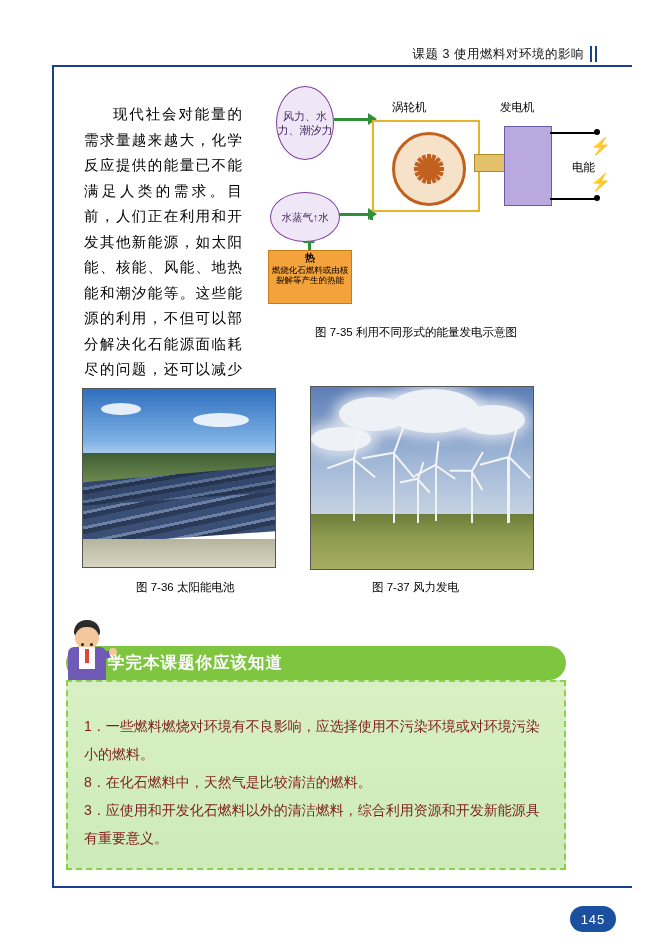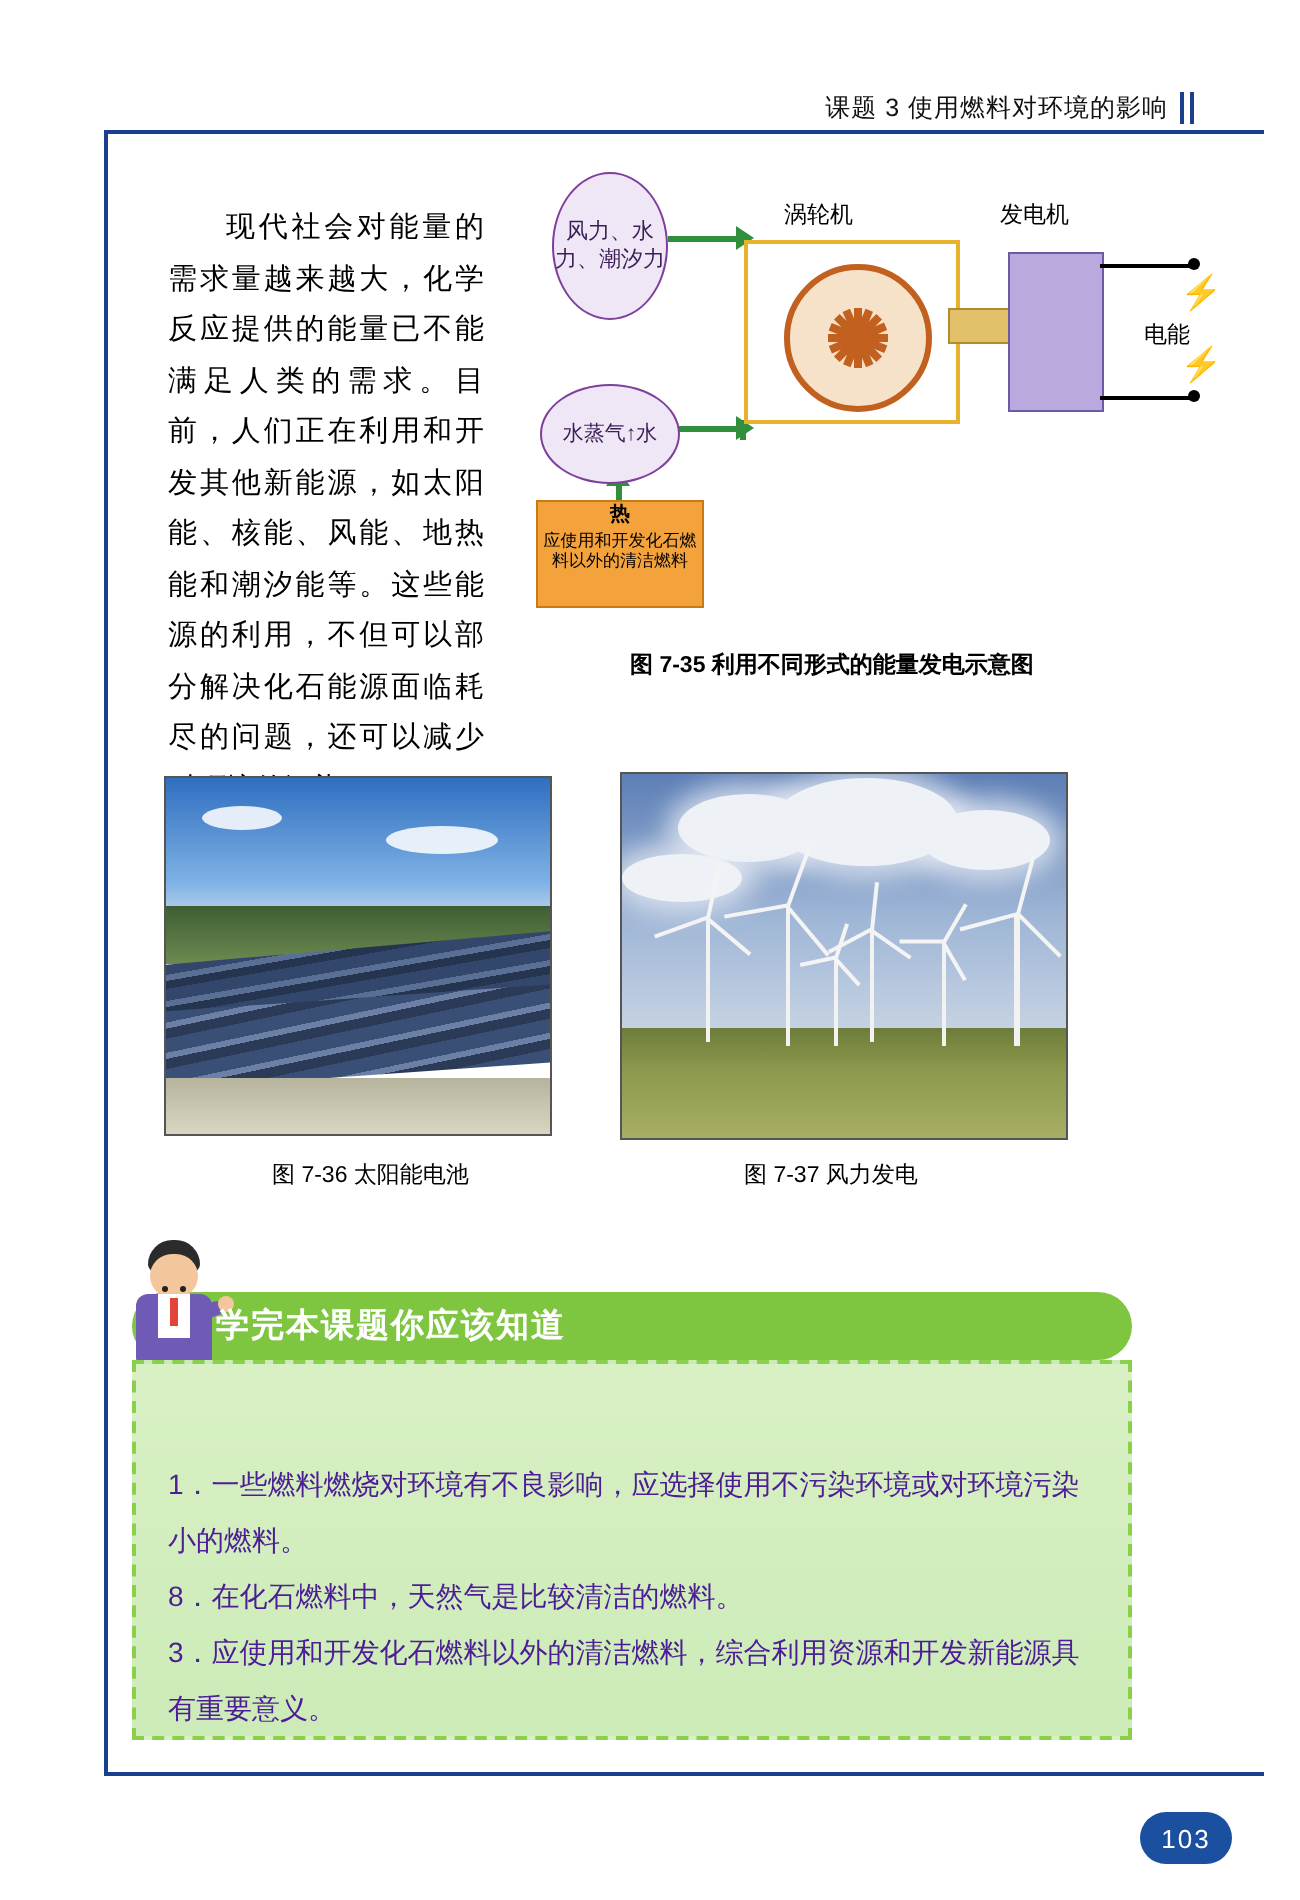--- a/index.html
+++ b/index.html
@@ -108,21 +108,20 @@
   }
   .cap {
     position: absolute;
     font-size: 11.5px;
     color: #000;
     white-space: nowrap;
   }
   .cap35 {
     top: 325px;
     left: 315px;
-    font-weight: bold;
   }
 
   .ellipse {
     position: absolute;
     border: 1.4px solid #7e3f9d;
     background: #efe7f6;
     border-radius: 50%;
     display: flex;
     align-items: center;
     justify-content: center;
@@ -368,22 +367,21 @@
     background: linear-gradient(#d9f0c4, #ccebb8);
     border: 2px dashed #8ad04a;
     box-sizing: border-box;
   }
   .summary-text {
     position: absolute;
     left: 84px; top: 712px;
     width: 468px;
     font-size: 14px;
     line-height: 28px;
-    color: #4c1d95;
-    margin-top: 16px;
+    color: #7f1d1d;
   }
   .summary-text p { margin: 0; }
 
   
   .page-num {
     position: absolute;
     right: 34px; bottom: 18px;
     width: 46px; height: 26px;
     background: #1b4fa0;
     border-radius: 13px;
@@ -432,21 +430,21 @@
     <div class="ellipse e-steam">
       <span>水蒸气↑水</span>
     </div>
 
     <div class="ellipse e-source">
       <span>风力、水力、潮汐力</span>
     </div>
 
     <div class="heat-box">
       <b>热</b>
-      <span>应使用和开发化石燃料以外的清洁燃料</span>
+      <span>燃烧化石燃料或由核裂解等产生的热能</span>
     </div>
 
     <div class="lbl lbl-turbine">涡轮机</div>
     <div class="lbl lbl-gen">发电机</div>
     <div class="lbl lbl-elec">电能</div>
 
     <div class="turbine-box">
       <div class="turbine-wheel">
         <span style="transform:rotate(0deg)"></span>
         <span style="transform:rotate(22deg)"></span>
@@ -539,15 +537,15 @@
   </div>
   <div class="summary-title">学完本课题你应该知道</div>
 
   <div class="summary-box"></div>
   <div class="summary-text">
     <p>1．一些燃料燃烧对环境有不良影响，应选择使用不污染环境或对环境污染小的燃料。</p>
     <p>8．在化石燃料中，天然气是比较清洁的燃料。</p>
     <p>3．应使用和开发化石燃料以外的清洁燃料，综合利用资源和开发新能源具有重要意义。</p>
   </div>
 
-  <div class="page-num">103</div>
+  <div class="page-num">145</div>
 
 </div>
 
 </body></html>

